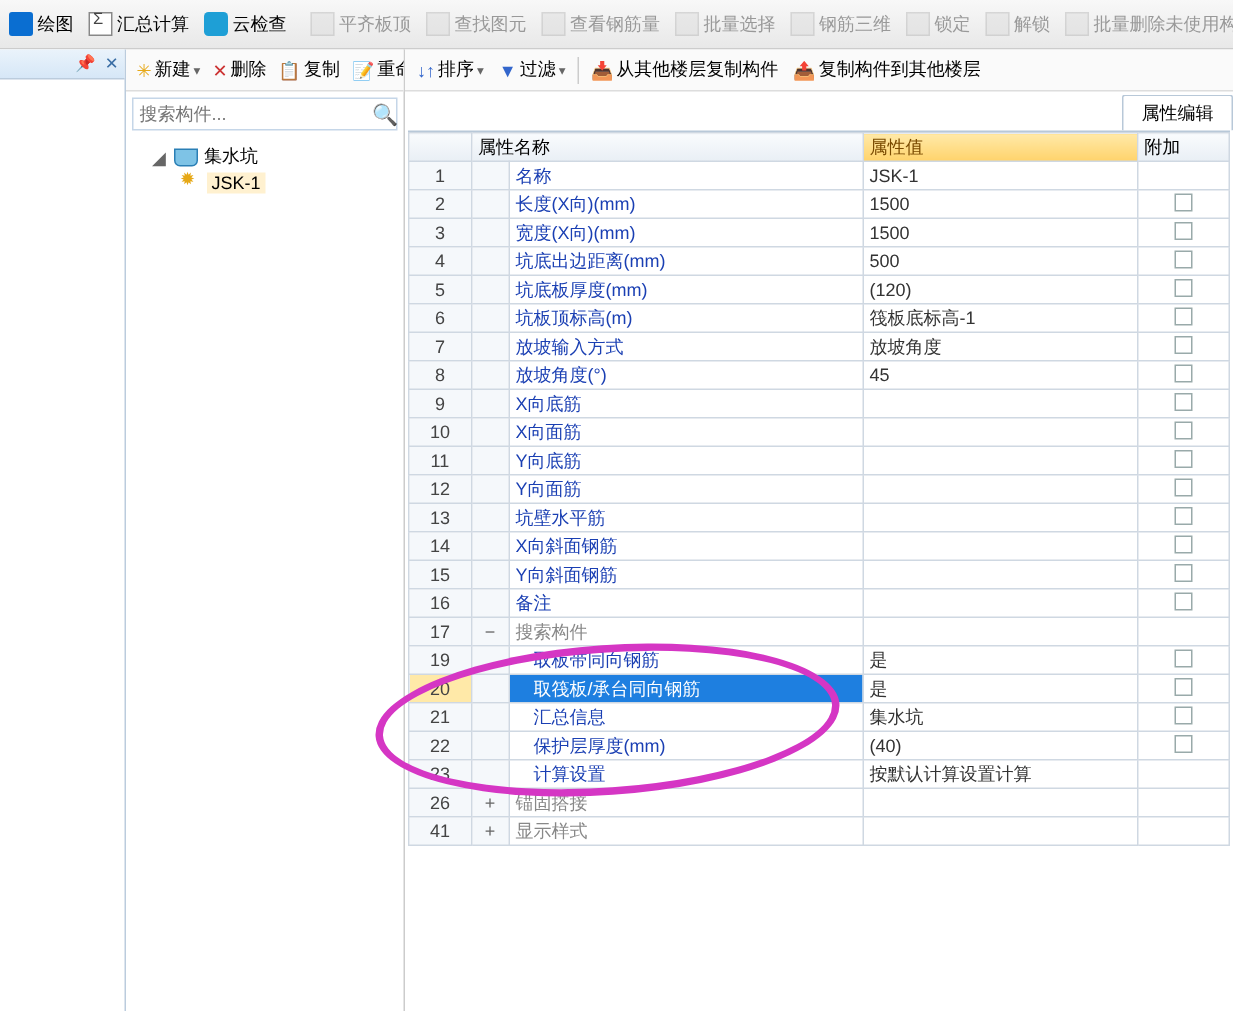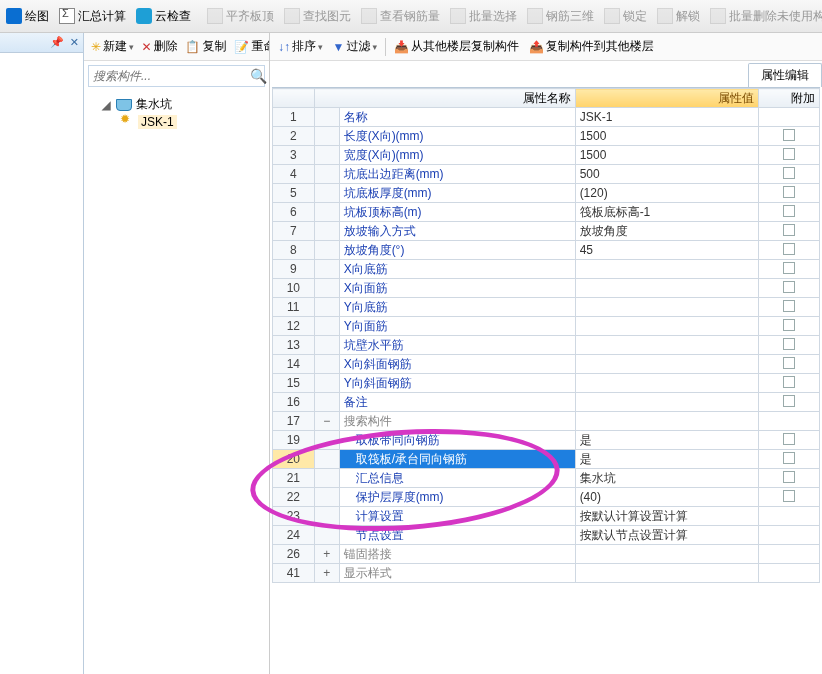--- a/index.html
+++ b/index.html
@@ -16,42 +16,42 @@
 .toolbar1 .tbtn.disabled .ico { opacity: .4; }
 .sep { width:1px; height:18px; background:#ccc; margin:0 2px; }
 .row2 { display: flex; height: 648px; }
 .leftdock { width: 84px; border-right: 1px solid #bcd; background:#fff;}
 .dockhdr { height: 20px; background: linear-gradient(#eaf3fb,#d6e7f7); border-bottom:1px solid #bcd; display:flex; justify-content:flex-end; align-items:center; padding-right:4px; gap:6px;}
 .dockhdr span { color:#3a6ea5; font-size:11px; cursor:pointer;}
 .midpanel { width: 186px; display:flex; flex-direction:column; border-right:1px solid #ccc;}
 .toolbar2 { height: 28px; display:flex; align-items:center; gap:2px; padding:0 4px; background:#fafafa; border-bottom:1px solid #ddd; white-space:nowrap; overflow:hidden;}
 .toolbar2 .tbtn { display:flex; align-items:center; gap:2px; padding:2px 3px; cursor:pointer;}
 .searchbox { margin:4px; height:22px; border:1px solid #c5d6e8; display:flex; align-items:center; padding:0 4px;}
-.searchbox input { border:none; outline:none; flex:1; font-size:12px; color:#888; font-style:italic; background:transparent;}
+.searchbox input { border:none; outline:none; flex:1; font-size:12px; color:#888; background:transparent;}
 .searchbox .mag { color:#7aa6d1; font-size:14px; cursor:pointer;}
 .tree { padding:4px 2px; }
 .tree-row { display:flex; align-items:center; gap:4px; padding:1px 0;}
 .tree-row .tw { width:12px; text-align:center; color:#666; cursor:pointer;}
 .tree-row.indent1 { padding-left: 14px;}
 .tree-row.indent2 { padding-left: 34px;}
 .tree-ico { width:16px; height:12px; display:inline-block;}
 .ico-sump { background:#7ec3e6; border:1px solid #2a7fb5; border-radius:0 0 4px 4px;}
 .ico-star { width:14px; height:14px; position:relative;}
 .ico-star::before { content:"✹"; color:#e6a817; position:absolute; top:-3px; left:0;}
 .tree-lbl.sel { background:#fff1d0; padding:0 3px;}
 .rightpanel { flex:1; display:flex; flex-direction:column;}
 .toolbar3 { height: 28px; display:flex; align-items:center; gap:2px; padding:0 4px; background:#fafafa; border-bottom:1px solid #ddd; white-space:nowrap;}
 .toolbar3 .tbtn { display:flex; align-items:center; gap:2px; padding:2px 4px; cursor:pointer;}
 .toolbar3 .dd::after { content:" ▾"; font-size:9px; color:#666;}
 .tabstrip { height:26px; display:flex; align-items:flex-end; padding-left:6px;justify-content:flex-end;}
 .tab { border:1px solid #b8c8d8; border-bottom:none; background:#fff; padding:3px 12px; font-size:12px; border-radius:2px 2px 0 0;}
 .gridwrap { flex:1; border-top:1px solid #b8c8d8; margin:0 2px; overflow:auto; position:relative;}
 table.pg { border-collapse:collapse; width:100%; table-layout:fixed;}
 table.pg th, table.pg td { border:1px solid #cfd8e2; height:19px; padding:0 4px; font-size:12px; overflow:hidden; white-space:nowrap;}
-table.pg th { background:linear-gradient(#f9fbfd,#e9eff5); font-weight:normal; text-align:right;}
+table.pg th { background:linear-gradient(#f9fbfd,#e9eff5); font-weight:normal; text-align:left;}
 table.pg th.val { background:linear-gradient(#ffe9a8,#ffd36b); color:#7a4a00;}
 col.cnum { width:30px;} col.cexp { width:18px;} col.cname { width:170px;} col.cval { width:132px;} col.cadd { width:44px;}
 td.num { text-align:center; color:#444; background:#f5f8fb;}
 td.exp { text-align:center; color:#666; background:#f5f8fb; cursor:pointer;}
 td.nm { color:#1a3fb3;}
 td.nm.grp { color:#888;}
 td.val { color:#333;}
 td.add { text-align:center;}
 .chk { width:12px; height:12px; border:1px solid #9aa; display:inline-block; background:#fff;}
 tr.selrow td.nm { background:#1e7fe0; color:#fff !important;}
@@ -344,27 +344,20 @@
               <td class="add"><span class="chk"></span></td>
             </tr>
             <tr>
               <td class="num">23</td>
               <td class="exp"></td>
               <td class="nm">　计算设置</td>
               <td class="val">按默认计算设置计算</td>
               <td class="add"></td>
             </tr>
             <tr>
-              <td class="num">24</td>
-              <td class="exp"></td>
-              <td class="nm">　节点设置</td>
-              <td class="val">按默认节点设置计算</td>
-              <td class="add"></td>
-            </tr>
-            <tr>
               <td class="num">26</td>
               <td class="exp">+</td>
               <td class="nm grp">锚固搭接</td>
               <td class="val"></td>
               <td class="add"></td>
             </tr>
             <tr>
               <td class="num">41</td>
               <td class="exp">+</td>
               <td class="nm grp">显示样式</td>

